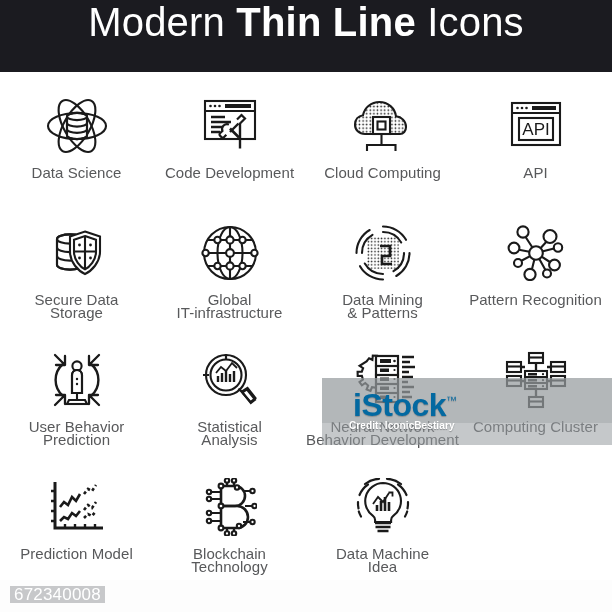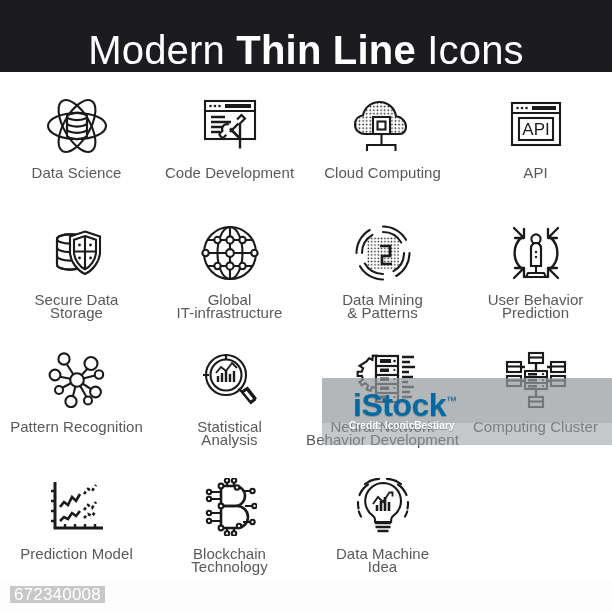--- a/index.html
+++ b/index.html
@@ -9,21 +9,21 @@
     font-family:"Liberation Sans","DejaVu Sans",sans-serif;
     overflow:hidden;
     position:relative;
   }
   .page{position:relative;width:612px;height:612px;background:#fff;}
 
   
   .header{
     position:absolute;left:0;top:0;width:612px;height:72px;
     background:#1b1b20;
-    display:flex;align-items:flex-end;justify-content:center;
+    display:flex;align-items:flex-start;justify-content:center;
   }
   .header-title{
     color:#ffffff;font-size:40px;line-height:44px;white-space:nowrap;
     letter-spacing:.2px;
   }
   .t-light{font-weight:300;}
   .t-bold{font-weight:700;}
 
   
   .grid{
@@ -237,57 +237,57 @@
           <path d="M29 50A21 21 0 0 1 10.8 39.5" stroke-linecap="round"></path>
           <path d="M8 29a21 21 0 0 1 10.5-18.2" stroke-linecap="round"></path>
         </svg>
       </div>
       <div class="cell-label">Data Mining
 &amp; Patterns</div>
     </div>
 
     <div class="cell">
       <div class="icon-wrap">
+        <svg width="58" height="56" viewBox="0 0 58 56" fill="none" stroke="#1a1a1a" stroke-width="2.1">
+          <path d="M29 28L16 8M29 28l13-14M29 28l20-5M29 28l17 11M29 28l10 18M29 28l-5 20M29 28l-17 9M29 28L8 24"></path>
+          <circle cx="29" cy="28" r="6.8" fill="#fff"></circle>
+          <circle cx="16" cy="7" r="5.6" fill="#fff"></circle>
+          <circle cx="43" cy="11.5" r="6.5" fill="#fff"></circle>
+          <circle cx="51" cy="22.5" r="4.2" fill="#fff"></circle>
+          <circle cx="47.5" cy="40" r="5.4" fill="#fff"></circle>
+          <circle cx="40" cy="48.5" r="4" fill="#fff"></circle>
+          <circle cx="23" cy="49.5" r="5.6" fill="#fff"></circle>
+          <circle cx="11" cy="38" r="4" fill="#fff"></circle>
+          <circle cx="7" cy="23" r="5.4" fill="#fff"></circle>
+        </svg>
+      </div>
+      <div class="cell-label">Pattern Recognition</div>
+    </div>
+
+    <div class="cell">
+      <div class="icon-wrap">
         <svg width="58" height="58" viewBox="0 0 58 58" fill="none" stroke="#1a1a1a" stroke-width="2.1">
           <path d="M15 13a21 21 0 0 0 0 32" stroke-width="2.4"></path>
           <path d="M43 13a21 21 0 0 1 0 32" stroke-width="2.4"></path>
           <path d="M7 4l10 10M17 14H8M17 14V5" stroke-width="2.3" stroke-linecap="round"></path>
           <path d="M51 4L41 14M41 14h9M41 14V5" stroke-width="2.3" stroke-linecap="round"></path>
           <path d="M7 54l10-10M17 44H8M17 44v9" stroke-width="2.3" stroke-linecap="round"></path>
           <path d="M51 54L41 44M41 44h9M41 44v9" stroke-width="2.3" stroke-linecap="round"></path>
           <circle cx="29" cy="15" r="4.6"></circle>
           <path d="M24 24a5 5 0 0 1 10 0v18H24z" fill="#fff"></path>
           <path d="M24 24a5 5 0 0 1 10 0v18H24z"></path>
           <circle cx="29" cy="28" r="1.2" fill="#1a1a1a" stroke="none"></circle>
           <circle cx="29" cy="33" r="1.2" fill="#1a1a1a" stroke="none"></circle>
           <path d="M29 42v7"></path>
           <path d="M21 49h16l2 4H19z"></path>
           <path d="M17 53h24"></path>
         </svg>
       </div>
       <div class="cell-label">User Behavior
 Prediction</div>
-    </div>
-
-    <div class="cell">
-      <div class="icon-wrap">
-        <svg width="58" height="56" viewBox="0 0 58 56" fill="none" stroke="#1a1a1a" stroke-width="2.1">
-          <path d="M29 28L16 8M29 28l13-14M29 28l20-5M29 28l17 11M29 28l10 18M29 28l-5 20M29 28l-17 9M29 28L8 24"></path>
-          <circle cx="29" cy="28" r="6.8" fill="#fff"></circle>
-          <circle cx="16" cy="7" r="5.6" fill="#fff"></circle>
-          <circle cx="43" cy="11.5" r="6.5" fill="#fff"></circle>
-          <circle cx="51" cy="22.5" r="4.2" fill="#fff"></circle>
-          <circle cx="47.5" cy="40" r="5.4" fill="#fff"></circle>
-          <circle cx="40" cy="48.5" r="4" fill="#fff"></circle>
-          <circle cx="23" cy="49.5" r="5.6" fill="#fff"></circle>
-          <circle cx="11" cy="38" r="4" fill="#fff"></circle>
-          <circle cx="7" cy="23" r="5.4" fill="#fff"></circle>
-        </svg>
-      </div>
-      <div class="cell-label">Pattern Recognition</div>
     </div>
 
     <div class="cell">
       <div class="icon-wrap">
         <svg width="58" height="56" viewBox="0 0 58 56" fill="none" stroke="#1a1a1a" stroke-width="2.1">
           <circle cx="25" cy="23" r="20"></circle>
           <circle cx="25" cy="23" r="15.5"></circle>
           <path d="M2 23h6M25 2V7" stroke-width="2.2"></path>
           <g stroke-width="2.4">
             <path d="M17 30v-6M21 30v-9M25 30v-12M29 30v-8M33 30v-11"></path>

